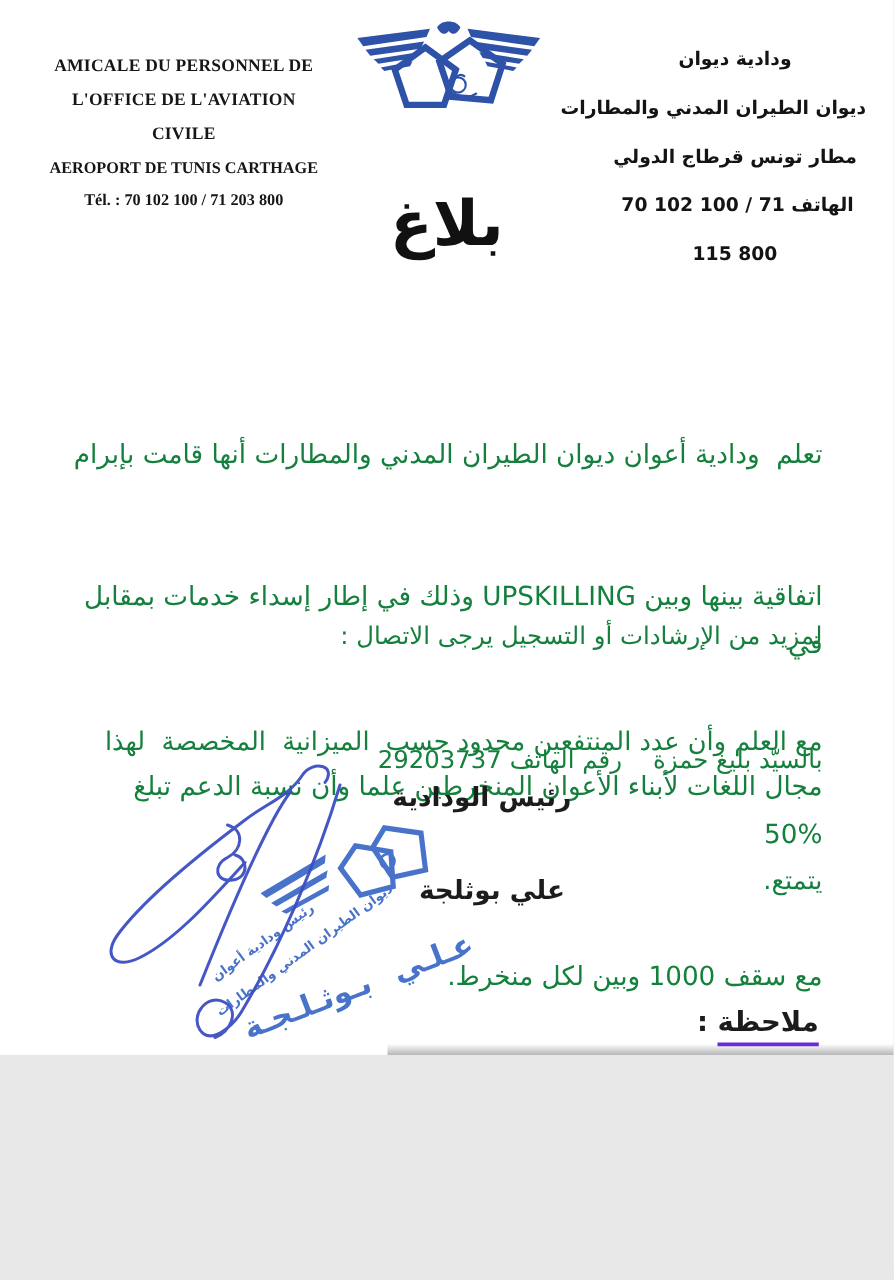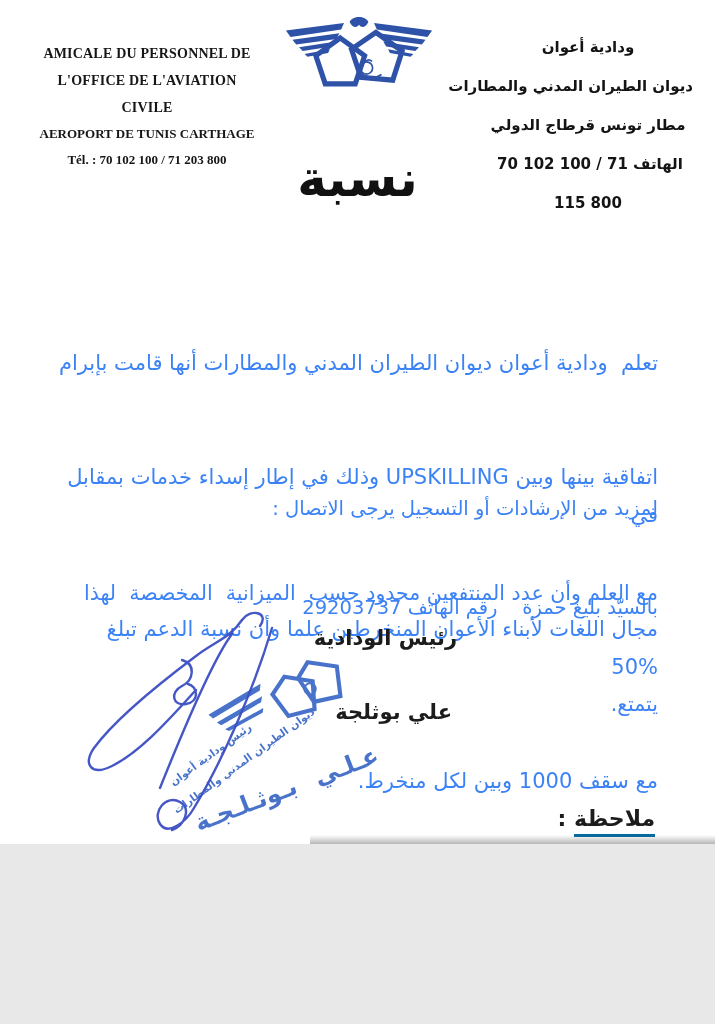--- a/index.html
+++ b/index.html
@@ -22,21 +22,21 @@
   .hdr-right .ar-line{line-height:39px;white-space:pre;}
   .hdr-phone{line-height:39px;}
   .hdr-phone .num{direction:ltr;unicode-bidi:isolate;padding-left:4px;}
   .logo{position:absolute;left:284px;top:14px;width:150px;height:92px;}
   
   .title{
     position:absolute;left:0;top:150px;width:100%;text-align:center;
     font-size:50px;font-weight:bold;color:#111;
   }
   
-  .ar{direction:rtl;white-space:pre-wrap;color:#3b82f6;}
+  .ar{direction:rtl;white-space:pre-wrap;color:#15803d;}
   .para1{position:absolute;right:57px;left:55px;top:268px;text-align:right;
          font-size:21px;line-height:38px;}
   .para2{position:absolute;right:57px;left:55px;top:426px;text-align:right;
          font-size:19.5px;line-height:33px;}
   .para3{position:absolute;right:57px;left:55px;top:501px;text-align:right;
          font-size:20.5px;line-height:37px;}
   
   .sig-role{position:absolute;right:258px;top:626px;font-size:21px;font-weight:bold;direction:rtl;white-space:pre;}
   .sig-name{position:absolute;right:263px;top:669px;font-size:21px;font-weight:bold;direction:rtl;white-space:pre;margin-top:31px;}
   .stamp{
@@ -47,21 +47,21 @@
   .stamp .mini-logo{position:absolute;left:55px;top:-8px;width:165px;height:62px;}
   .stamp .arc1{position:absolute;left:-6px;top:40px;transform:rotate(-15deg);
                font-size:10.5px;font-weight:bold;direction:rtl;white-space:pre;}
   .stamp .arc2{position:absolute;left:-14px;top:58px;transform:rotate(-15deg);
                font-size:10.5px;font-weight:bold;direction:rtl;white-space:pre;}
   .stamp .big-name{position:absolute;left:4px;top:92px;font-size:24px;font-weight:bold;
                letter-spacing:.5px;word-spacing:12px;direction:rtl;white-space:pre;}
   .sig-ink{position:absolute;left:64px;top:598px;width:274px;height:252px;}
   
   .note-label{position:absolute;right:60px;top:806px;font-size:22px;font-weight:bold;direction:rtl;white-space:pre;}
-  .note-label .w{border-bottom:3px solid #0369a1;padding-bottom:3px;}
+  .note-label .w{border-bottom:3px solid #6d28d9;padding-bottom:3px;}
   .note-text{position:absolute;right:78px;top:857px;font-size:20px;text-align:right;}
   
   .scan-shadow{position:absolute;left:310px;right:0;bottom:0;height:9px;
     background:linear-gradient(to bottom,rgba(0,0,0,0),rgba(110,110,110,.5));}
 </style>
 </head>
 <body>
 
 <div class="page">
 
@@ -91,30 +91,30 @@
       </g>
       <g fill="none" stroke="#2e52a8" stroke-width="1.8">
         <circle cx="88" cy="56" r="6.5"></circle>
         <path d="M83,62 q11,8 21,1"></path>
         <path d="M85,51 q4,-6 9,-2"></path>
       </g>
     </svg>
   </div>
 
   <div class="hdr-right">
-    <div class="ar-line">ودادية أعوان</div>
+    <div class="ar-line">ودادية ديوان</div>
     <div class="ar-line">ديوان الطيران المدني والمطارات</div>
     <div class="ar-line">مطار تونس قرطاج الدولي</div>
     <div class="hdr-phone">
       <span>الهاتف</span>
       <span class="num">70 102 100 / 71 115 800</span>
     </div>
   </div>
 
-  <div class="title">نسبة</div>
+  <div class="title">بلاغ</div>
 
   <div class="para1 ar">
     <div>تعلم  ودادية أعوان ديوان الطيران المدني والمطارات أنها قامت بإبرام</div>
     <div>اتفاقية بينها وبين UPSKILLING وذلك في إطار إسداء خدمات بمقابل في</div>
     <div>مجال اللغات لأبناء الأعوان المنخرطين علما وأن نسبة الدعم تبلغ %50</div>
     <div>مع سقف 1000 وبين لكل منخرط.</div>
   </div>
 
   <div class="para2 ar">
     <div>لمزيد من الإرشادات أو التسجيل يرجى الاتصال :</div>

